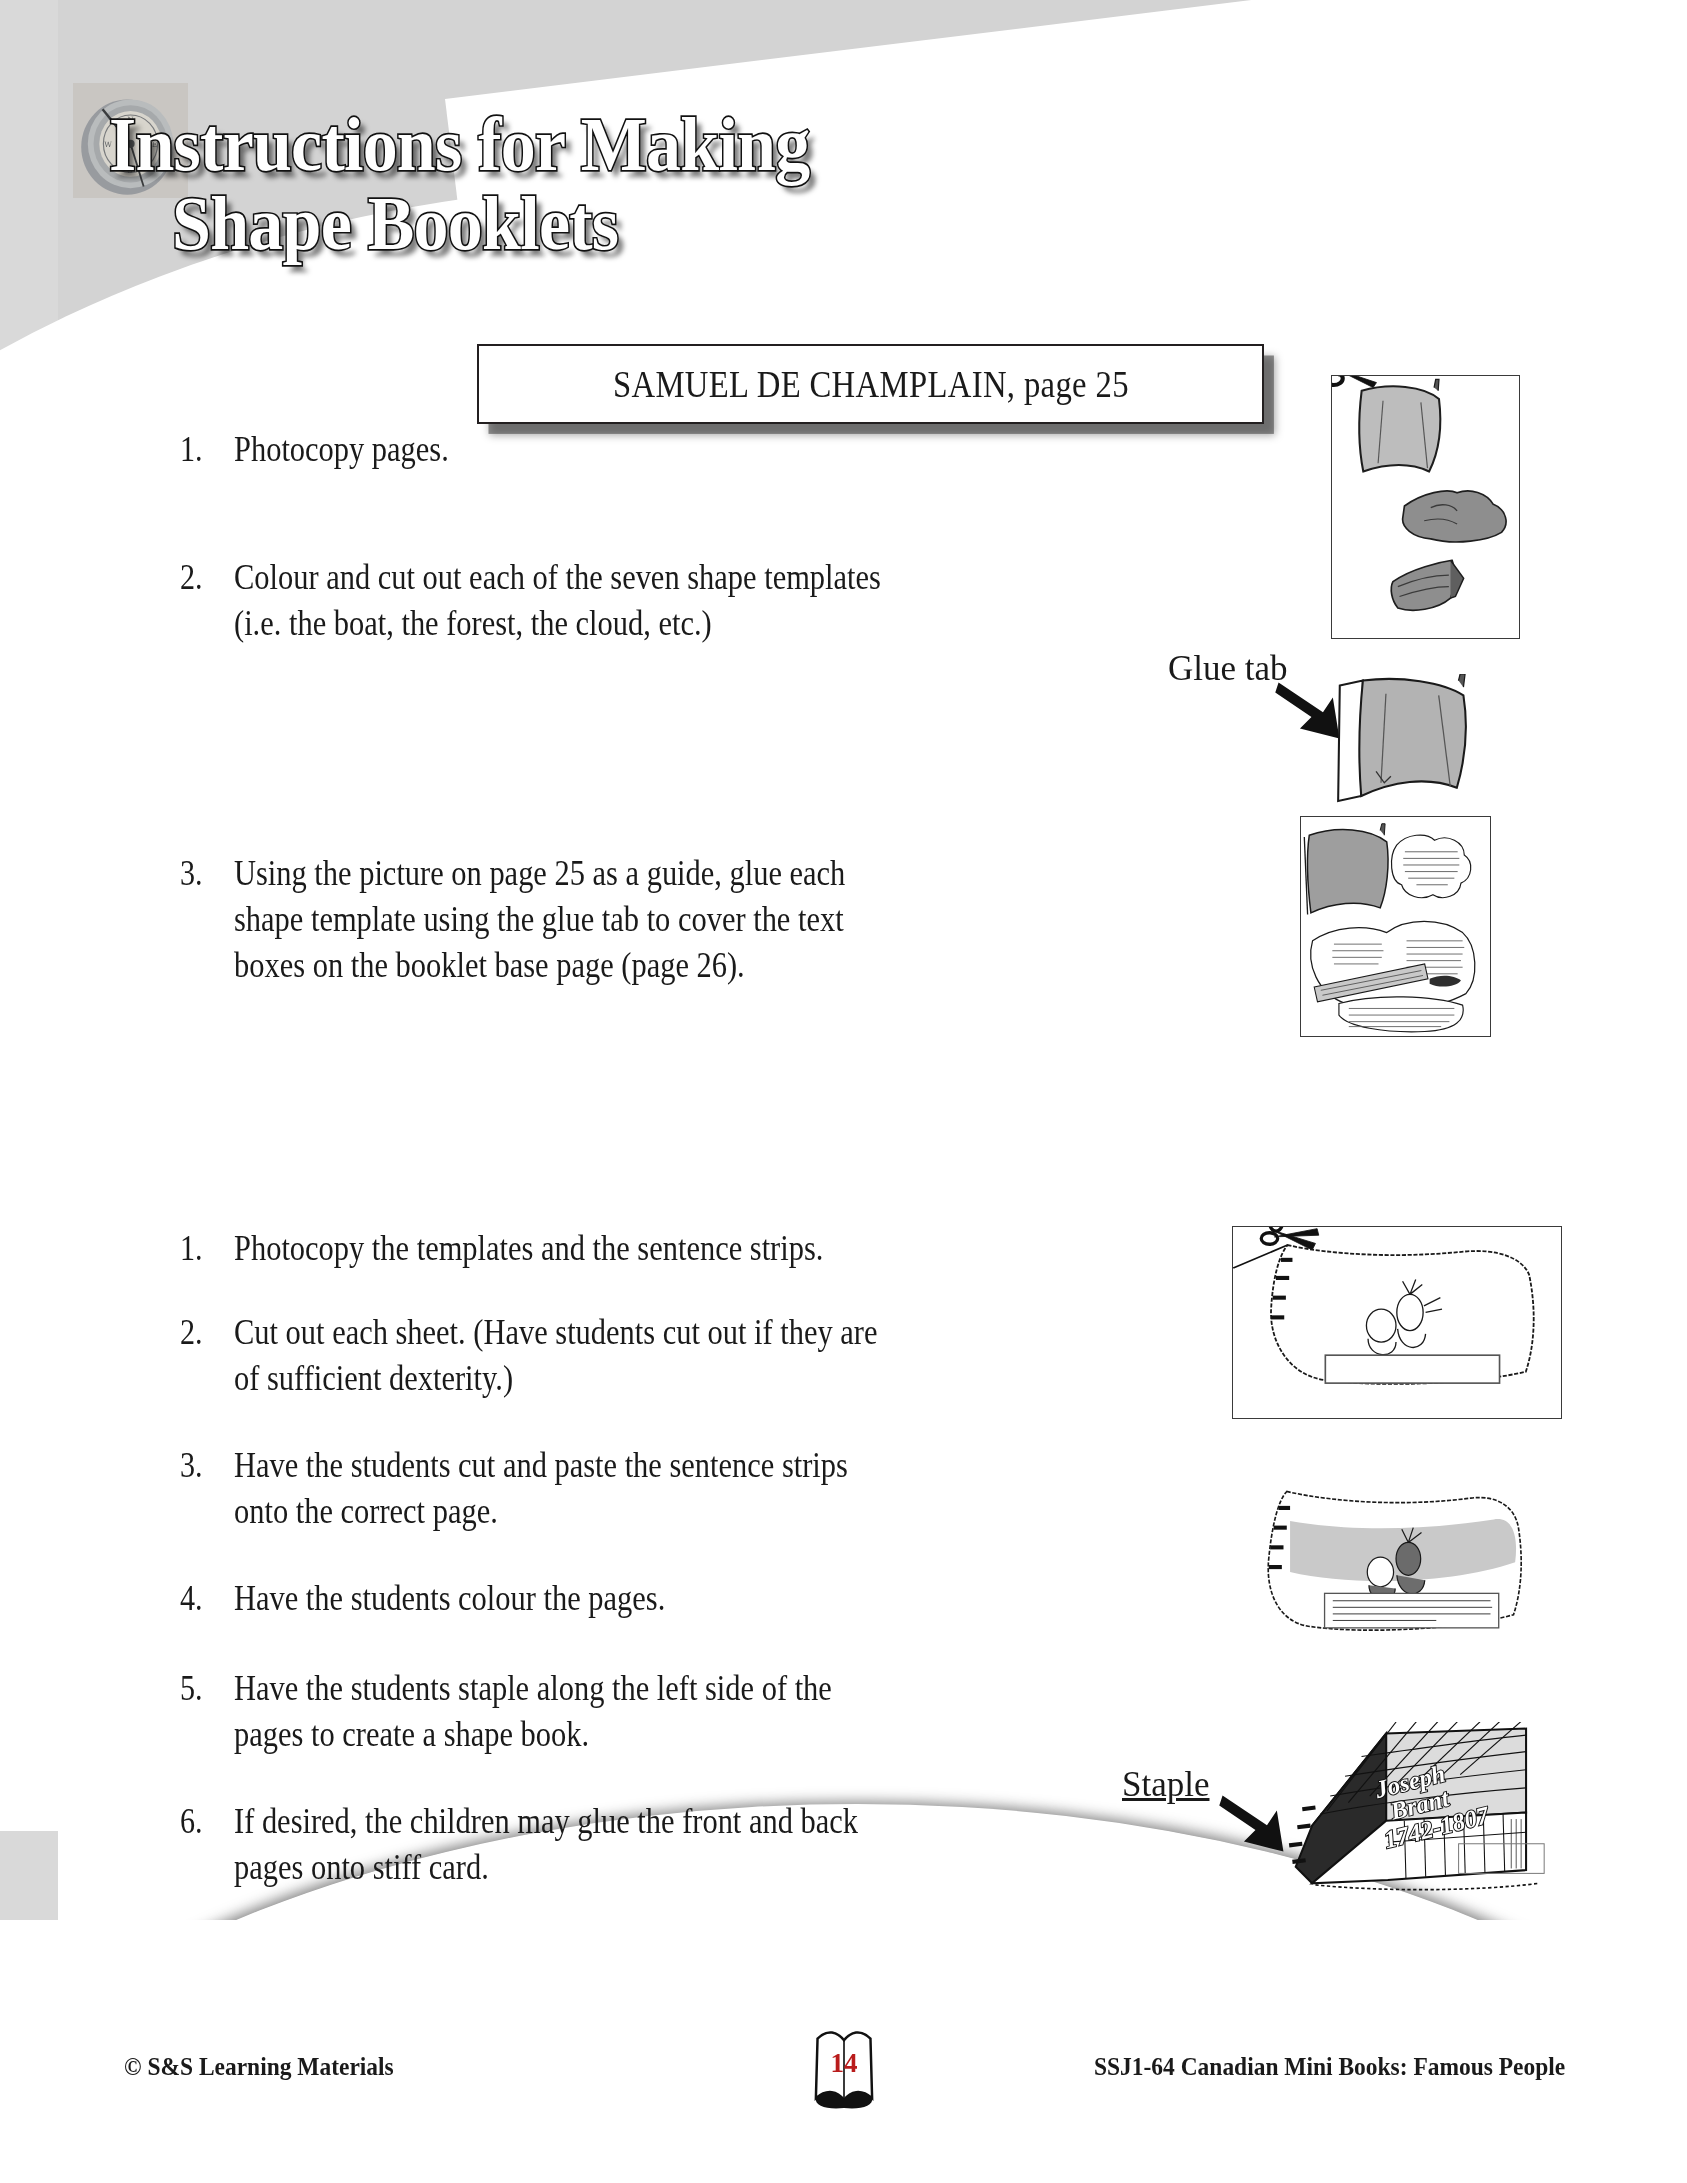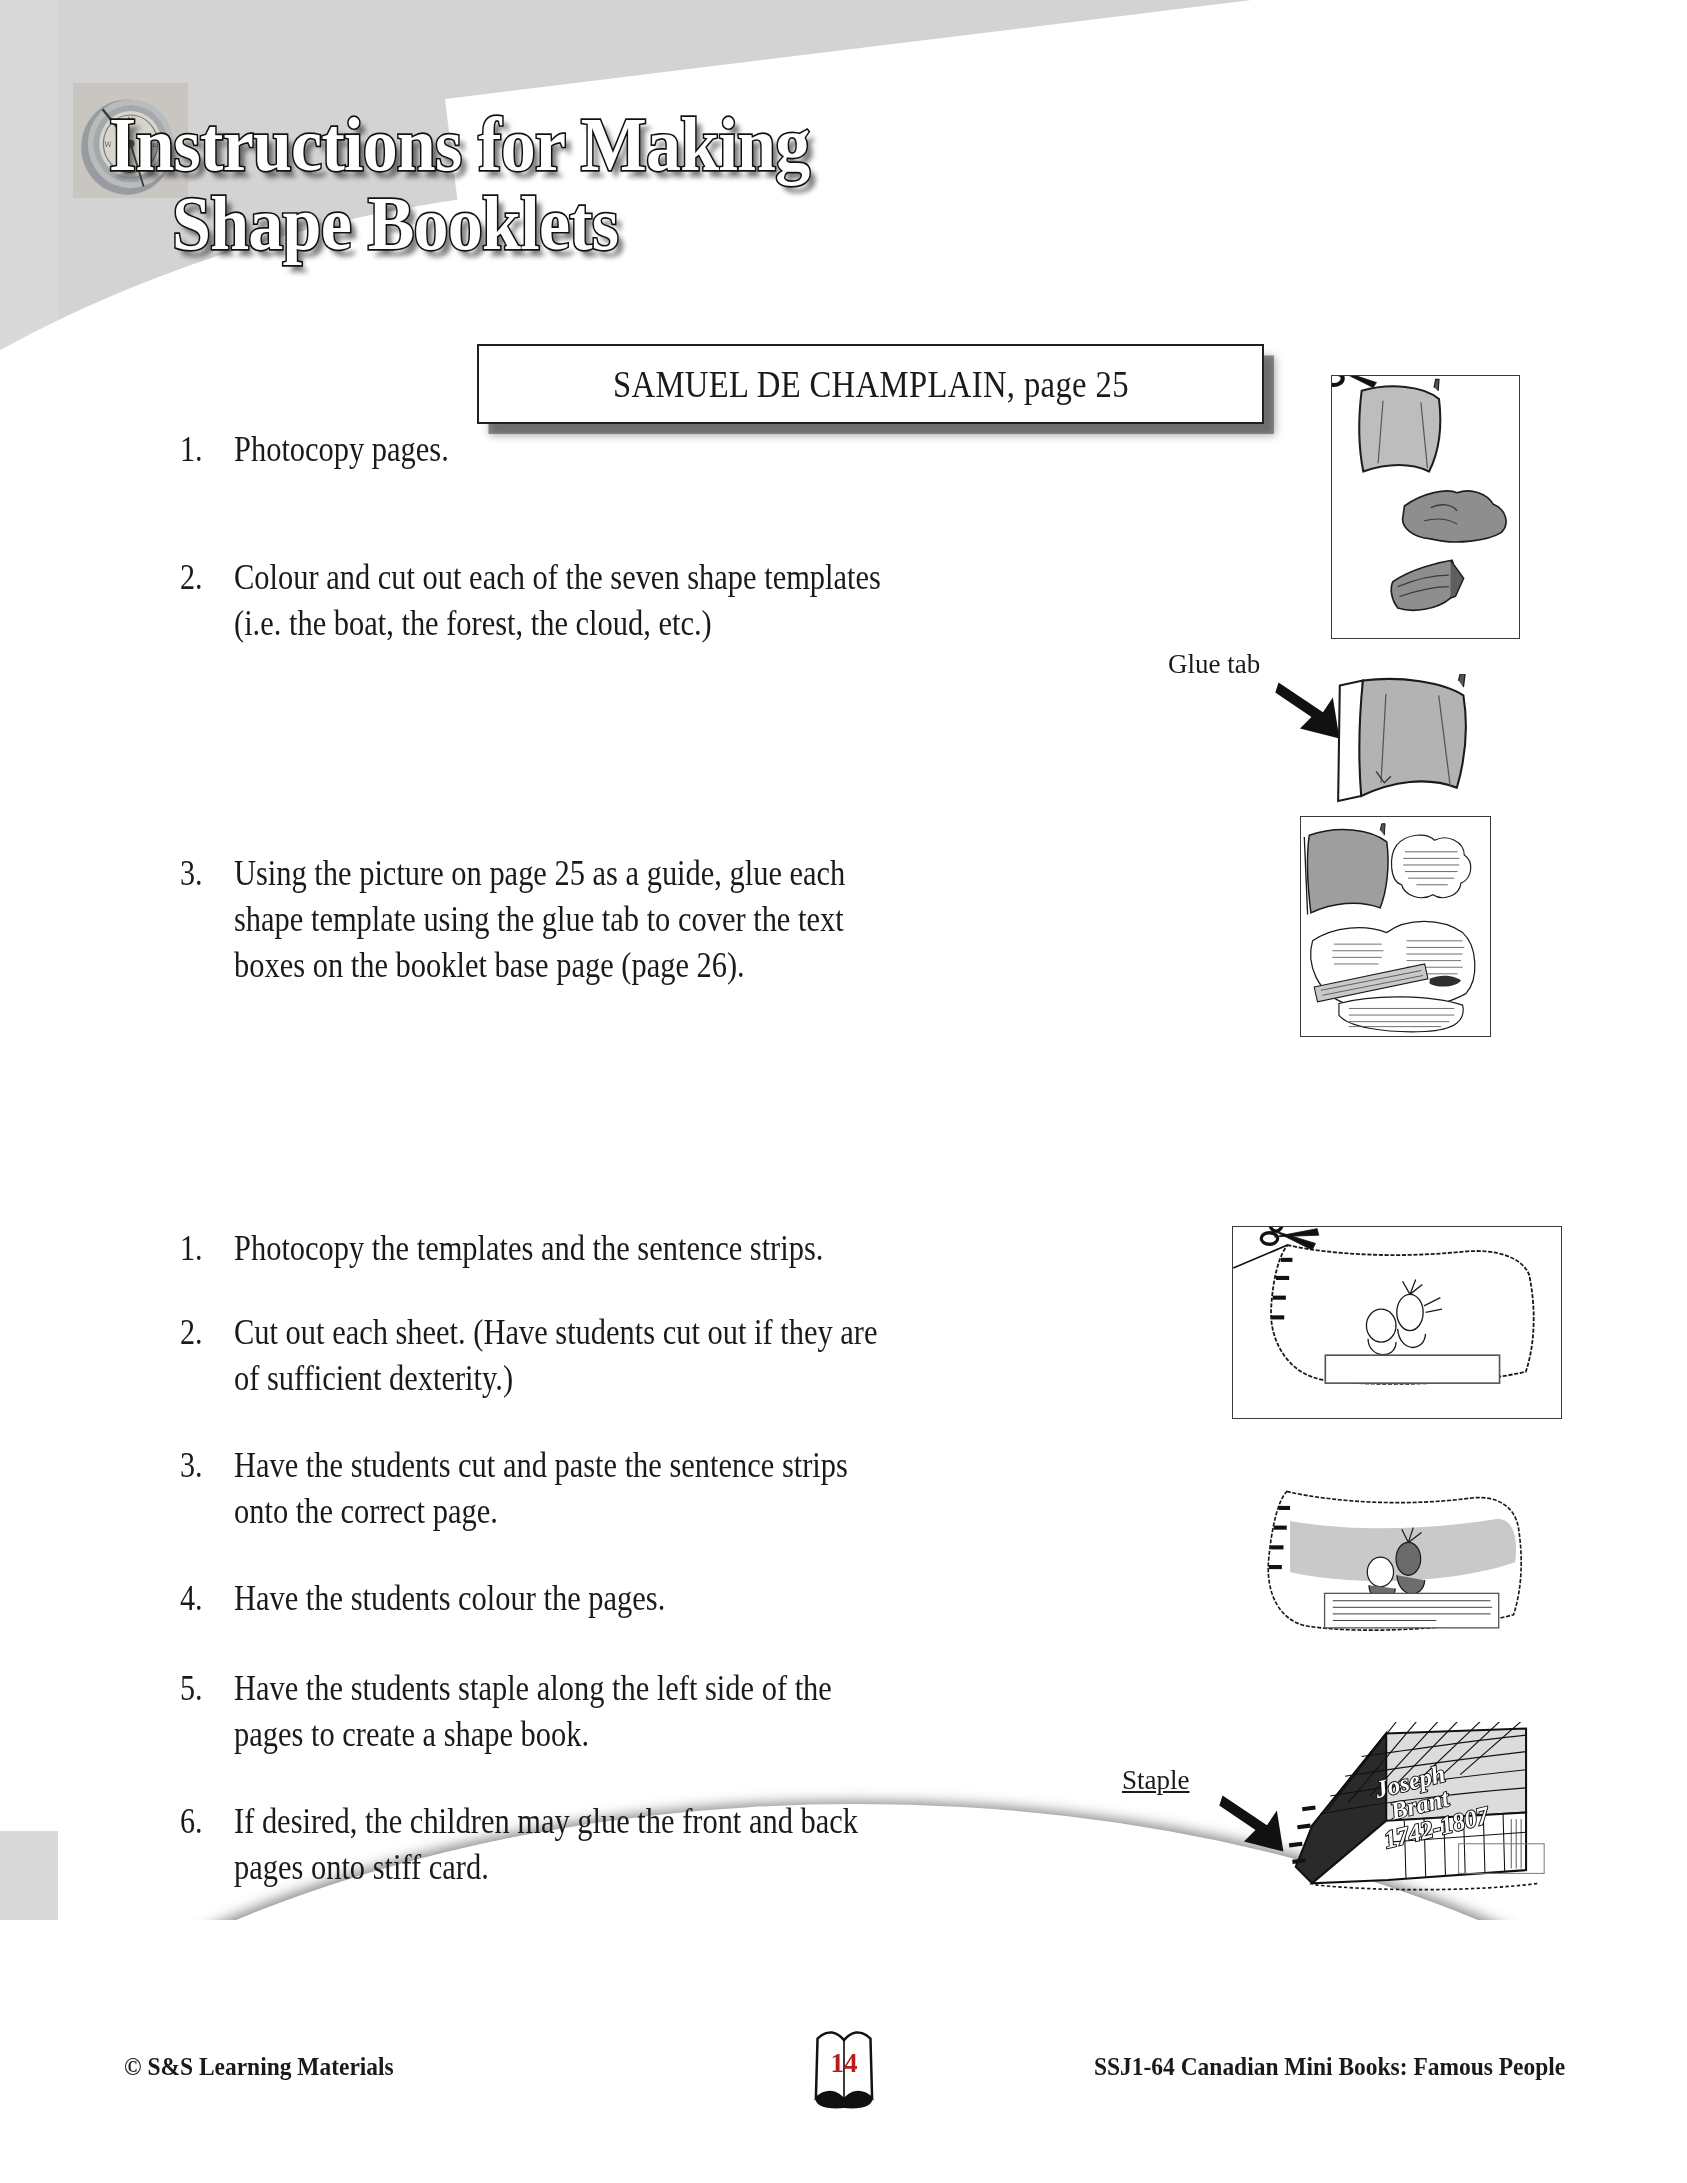--- a/index.html
+++ b/index.html
@@ -142,21 +142,21 @@
     color: #1a1a1a;
     transform: scaleX(0.87);
     transform-origin: left top;
     white-space: pre-line;
   }
 
   
   .callout {
     position: absolute;
     font-family: "Liberation Serif", "DejaVu Serif", serif;
-    font-size: 27px;
+    font-size: 35px;
     color: #1a1a1a;
   }
 
   
   .illus {
     position: absolute;
   }
   .illus-frame {
     border: 1.6px solid #3a3a3a;
     background: #ffffff;

